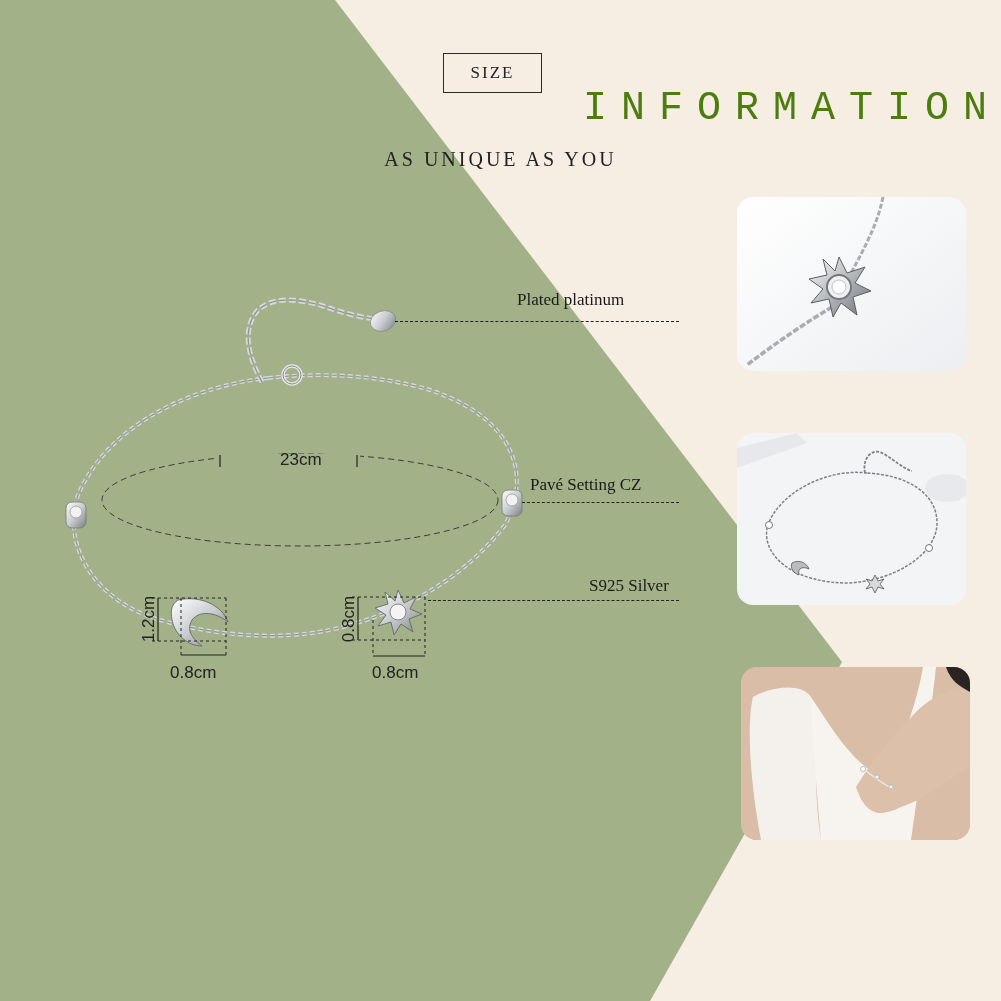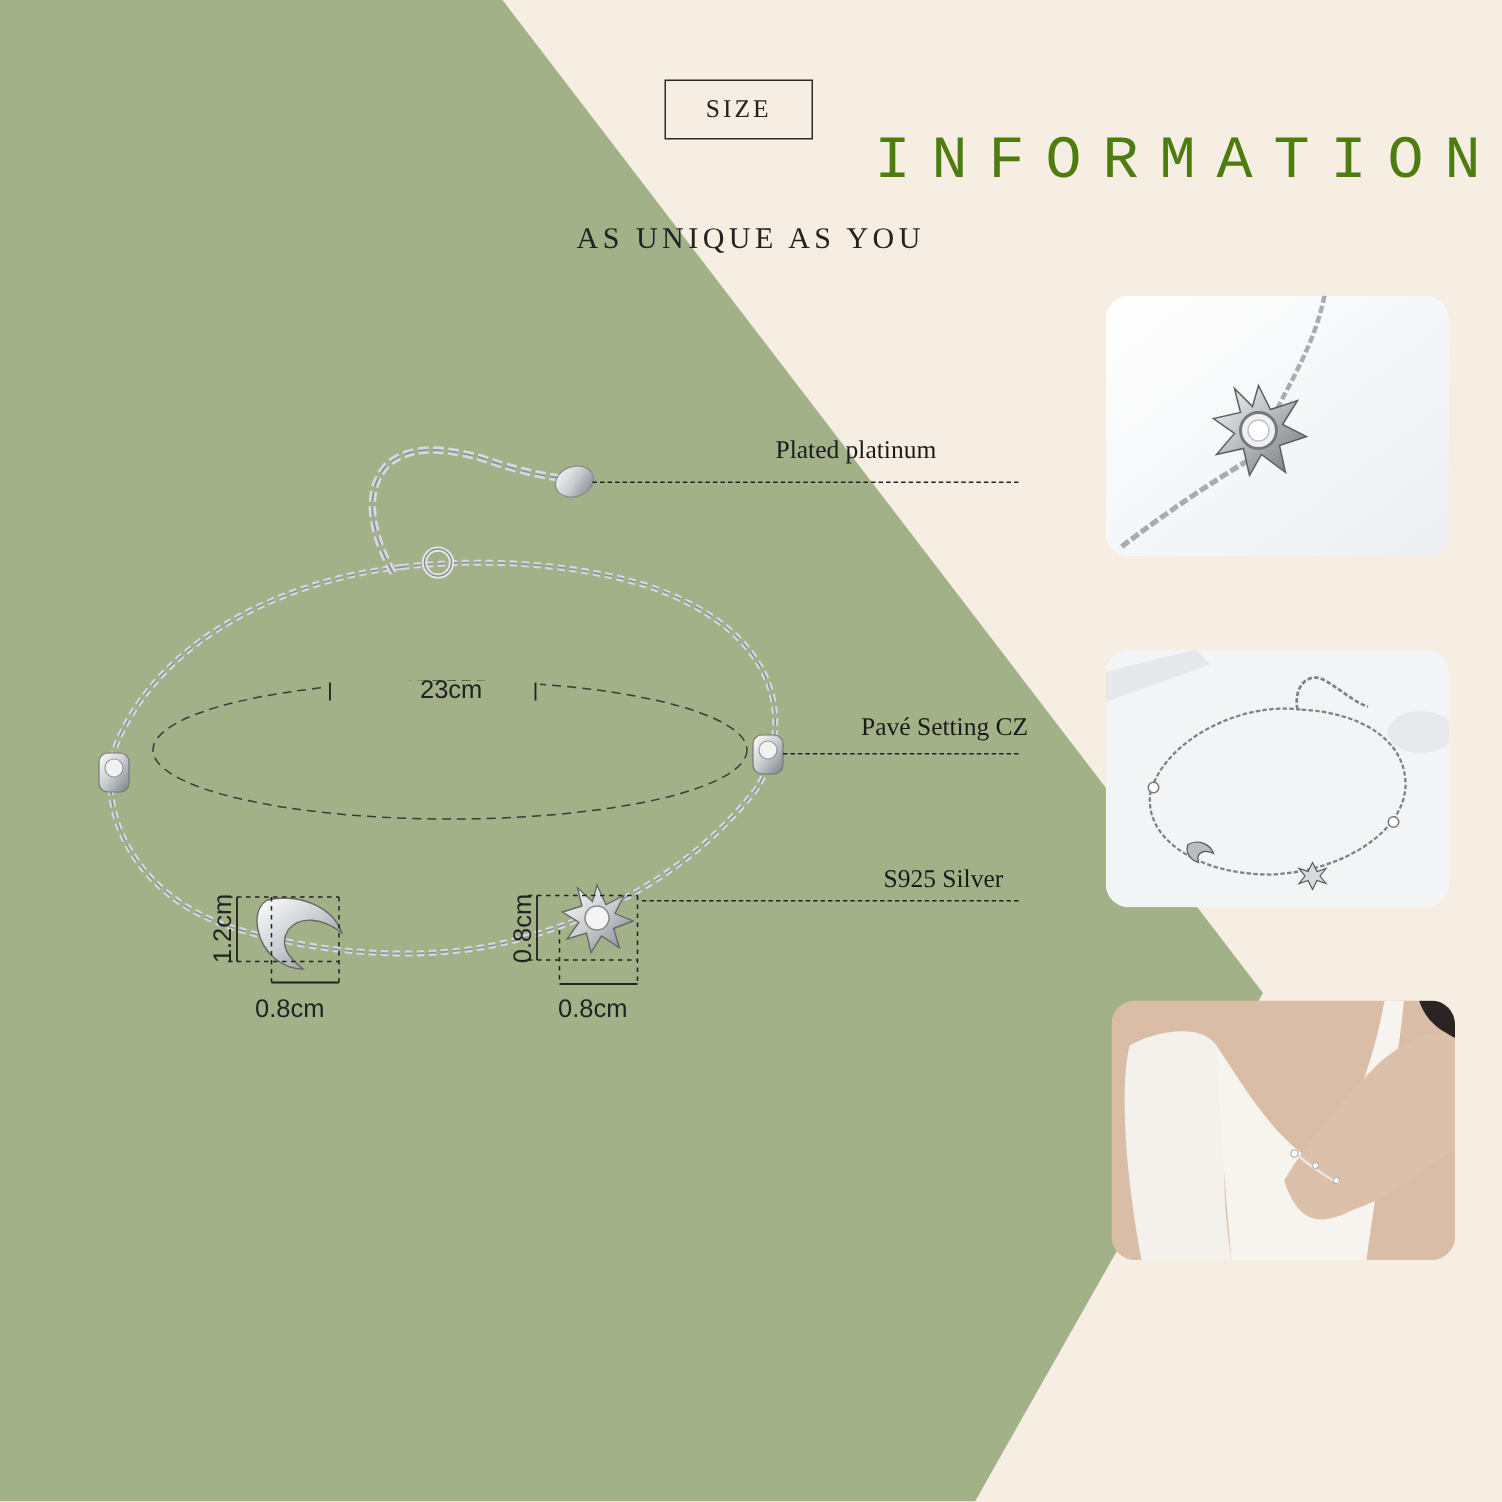--- a/index.html
+++ b/index.html
@@ -86,21 +86,21 @@
 
 <div class="dim-label" style="left:280px; top:450px;">23cm</div>
 <div class="dim-label vert" style="left:126px; top:609px;">1.2cm</div>
 <div class="dim-label" style="left:170px; top:663px;">0.8cm</div>
 <div class="dim-label vert" style="left:326px; top:609px;">0.8cm</div>
 <div class="dim-label" style="left:372px; top:663px;">0.8cm</div>
 
 <div class="callout" style="left:517px; top:290px;">Plated platinum</div>
 <div class="dash" style="left:395px; top:321px; width:284px;"></div>
 
-<div class="callout" style="left:530px; top:475px;margin-left:44px;">Pavé Setting CZ</div>
+<div class="callout" style="left:530px; top:475px;">Pavé Setting CZ</div>
 <div class="dash" style="left:522px; top:502px; width:157px;"></div>
 
 <div class="callout" style="left:589px; top:576px;">S925 Silver</div>
 <div class="dash" style="left:428px; top:600px; width:251px;"></div>
 
 <div class="thumb" style="left:737px; top:197px; width:229px; height:174px;">
   <svg viewBox="0 0 229 174">
     <defs>
       <linearGradient id="t1bg" x1="0" y1="0" x2="1" y2="1">
           <stop offset="0" stop-color="#ffffff"></stop>

